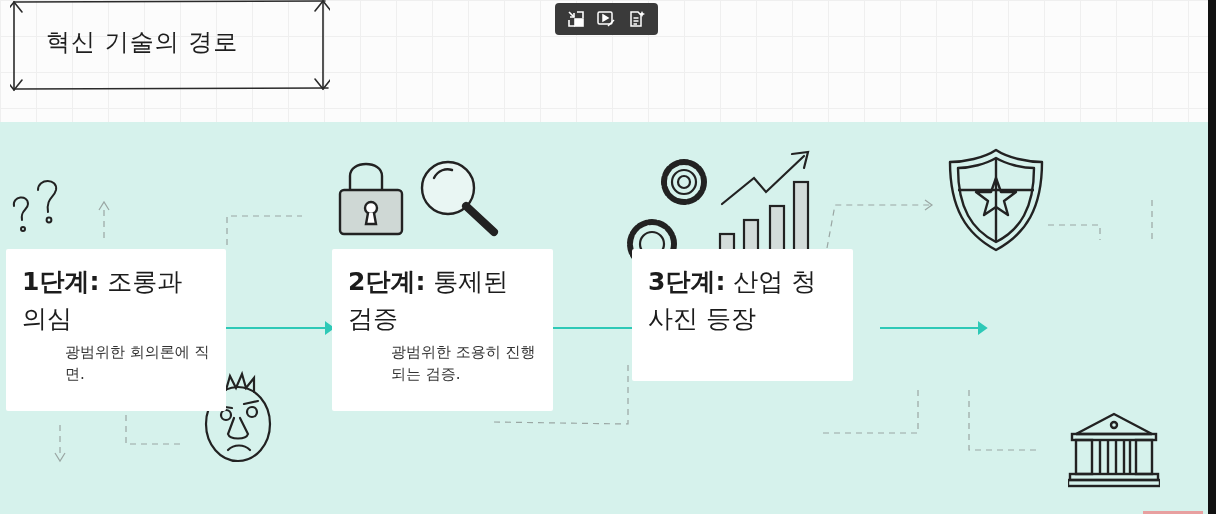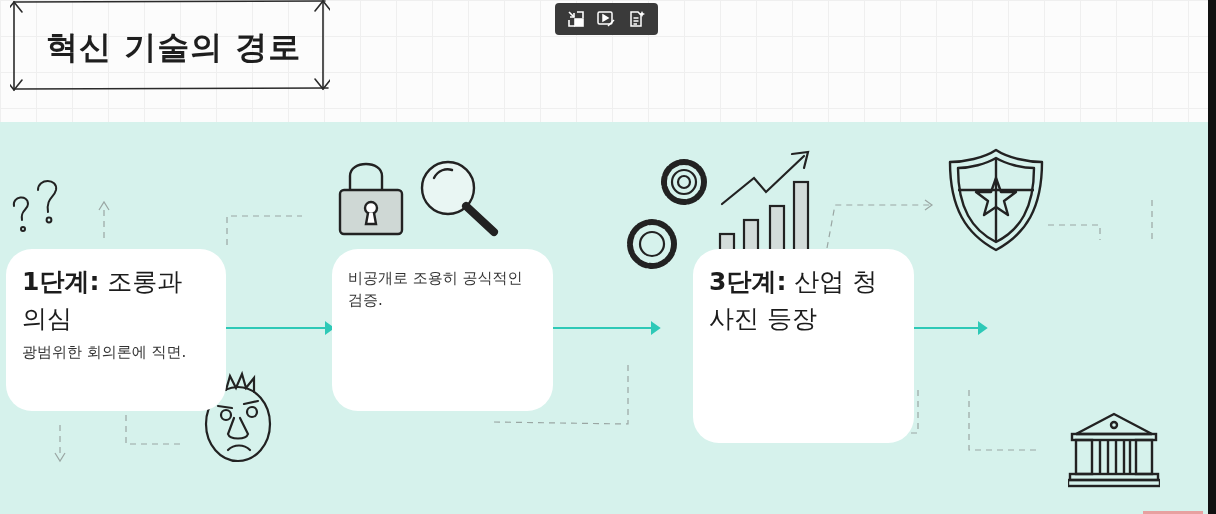--- a/index.html
+++ b/index.html
@@ -15,36 +15,36 @@
     background-color:#fcfcfc;
     background-image:
       linear-gradient(#efefef 1px, transparent 1px),
       linear-gradient(90deg, #efefef 1px, transparent 1px);
     background-size:36px 36px;
   }
   .band { position:absolute; left:0; top:122px; width:1208px; height:392px; background:#d6f2ec; }
   .title-box { position:absolute; left:10px; top:0; width:318px; height:94px; }
   .title-box svg { position:absolute; left:0; top:0; }
   .title-text {
-    position:absolute; left:36px; top:26px; font-size:32px; color:#1e1e1e;
-    letter-spacing:1px; font-weight:700;
+    position:absolute; left:36px; top:26px; font-size:24px; color:#1e1e1e;
+    letter-spacing:1px; font-weight:400;
   }
   .toolbar {
     position:absolute; left:555px; top:3px; width:103px; height:32px;
     background:#3a3a3a; border-radius:4px; display:flex; align-items:center; justify-content:space-around;
     padding:0 6px; box-sizing:border-box;
   }
   .toolbar .tb-btn { width:24px; height:24px; display:flex; align-items:center; justify-content:center; cursor:pointer; }
   .card {
-    position:absolute; background:#ffffff; border-radius:26px;
+    position:absolute; background:#ffffff; border-radius:2px;
     padding:14px 14px 12px 16px; box-sizing:border-box;
   }
   .card .card-title { font-size:25px; font-weight:700; color:#1c1c1c; line-height:37px; }
   .card .card-title .rest { font-weight:400; }
-  .card .card-desc { font-size:15px; color:#333; line-height:22px; margin-top:4px; }
+  .card .card-desc { font-size:15px; color:#333; line-height:22px; margin-top:4px;margin-left:43px; }
   .illus { position:absolute; }
   .conn { position:absolute; }
   .red-mark { position:absolute; left:1143px; top:511px; width:60px; height:3px; background:#e8a0a0; }
 </style>
 </head>
 <body>
 
 <div class="slide">
   <div class="top-area"></div>
   <div class="band"></div>
@@ -167,23 +167,24 @@
       <rect x="2" y="62" width="88" height="6"></rect>
       <rect x="0" y="68" width="92" height="6"></rect>
     </g>
   </svg>
 
   <div class="card" style="left:6px;top:249px;width:220px;height:162px">
     <div class="card-title"><span>1단계:</span><span class="rest"> 조롱과 의심</span></div>
     <div class="card-desc">광범위한 회의론에 직면.</div>
   </div>
   <div class="card" style="left:332px;top:249px;width:221px;height:162px">
-    <div class="card-desc">비공개로 조용히 공식적인 검증.</div>
-  </div>
-  <div class="card" style="left:693px;top:249px;width:221px;height:194px">
+    <div class="card-title"><span>2단계:</span><span class="rest"> 통제된 검증</span></div>
+    <div class="card-desc">광범위한 조용히 진행되는 검증.</div>
+  </div>
+  <div class="card" style="left:632px;top:249px;width:221px;height:132px">
     <div class="card-title"><span>3단계:</span><span class="rest"> 산업 청사진 등장</span></div>
   </div>
 
   <div class="red-mark"></div>
 </div>
 
 <div class="toolbar">
   <div class="tb-btn">
     <svg width="18" height="18" viewBox="0 0 18 18">
       <g stroke="#fff" stroke-width="1.6" fill="none">

